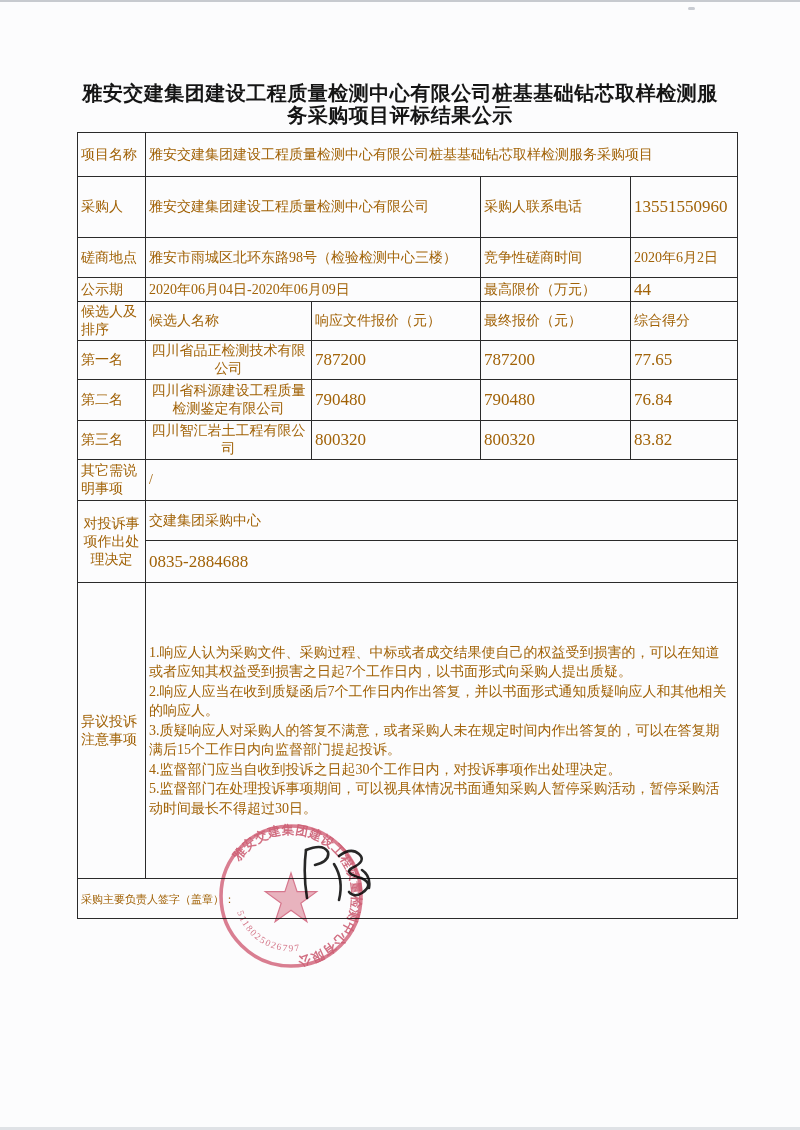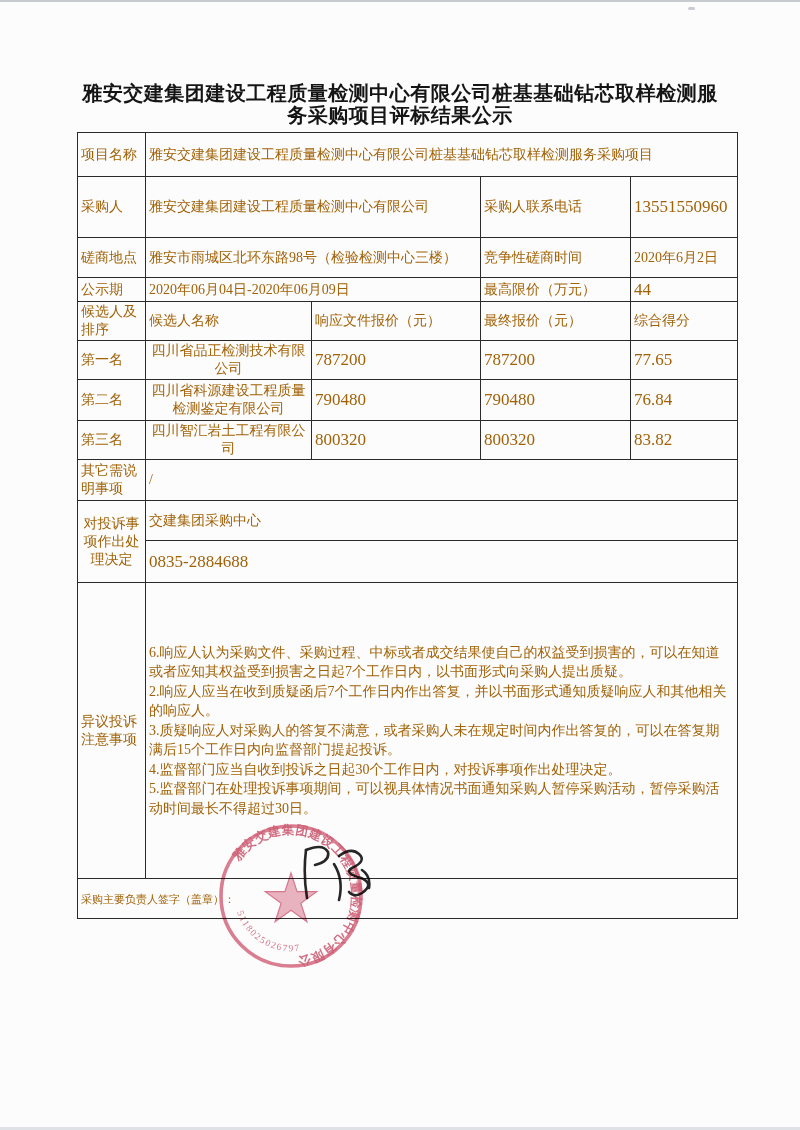--- a/index.html
+++ b/index.html
@@ -148,21 +148,21 @@
         <td class="lbl-center" rowspan="2">对投诉事项作出处理决定</td>
         <td class="indent-val" colspan="4">交建集团采购中心</td>
       </tr>
       <tr style="height:42px">
         <td class="indent-val num" colspan="4">0835-2884688</td>
       </tr>
       <tr style="height:296px">
         <td class="lbl">异议投诉注意事项</td>
         <td class="obj-cell" colspan="4">
           <div class="obj-text">
-            <div>6.响应人认为采购文件、采购过程、中标或者成交结果使自己的权益受到损害的，可以在知道或者应知其权益受到损害之日起7个工作日内，以书面形式向采购人提出质疑。</div>
+            <div>1.响应人认为采购文件、采购过程、中标或者成交结果使自己的权益受到损害的，可以在知道或者应知其权益受到损害之日起7个工作日内，以书面形式向采购人提出质疑。</div>
             <div>2.响应人应当在收到质疑函后7个工作日内作出答复，并以书面形式通知质疑响应人和其他相关的响应人。</div>
             <div>3.质疑响应人对采购人的答复不满意，或者采购人未在规定时间内作出答复的，可以在答复期满后15个工作日内向监督部门提起投诉。</div>
             <div>4.监督部门应当自收到投诉之日起30个工作日内，对投诉事项作出处理决定。</div>
             <div>5.监督部门在处理投诉事项期间，可以视具体情况书面通知采购人暂停采购活动，暂停采购活动时间最长不得超过30日。</div>
           </div>
         </td>
       </tr>
       <tr style="height:40px">
         <td class="sig-cell" colspan="5">采购主要负责人签字（盖章）：</td>
       </tr>

